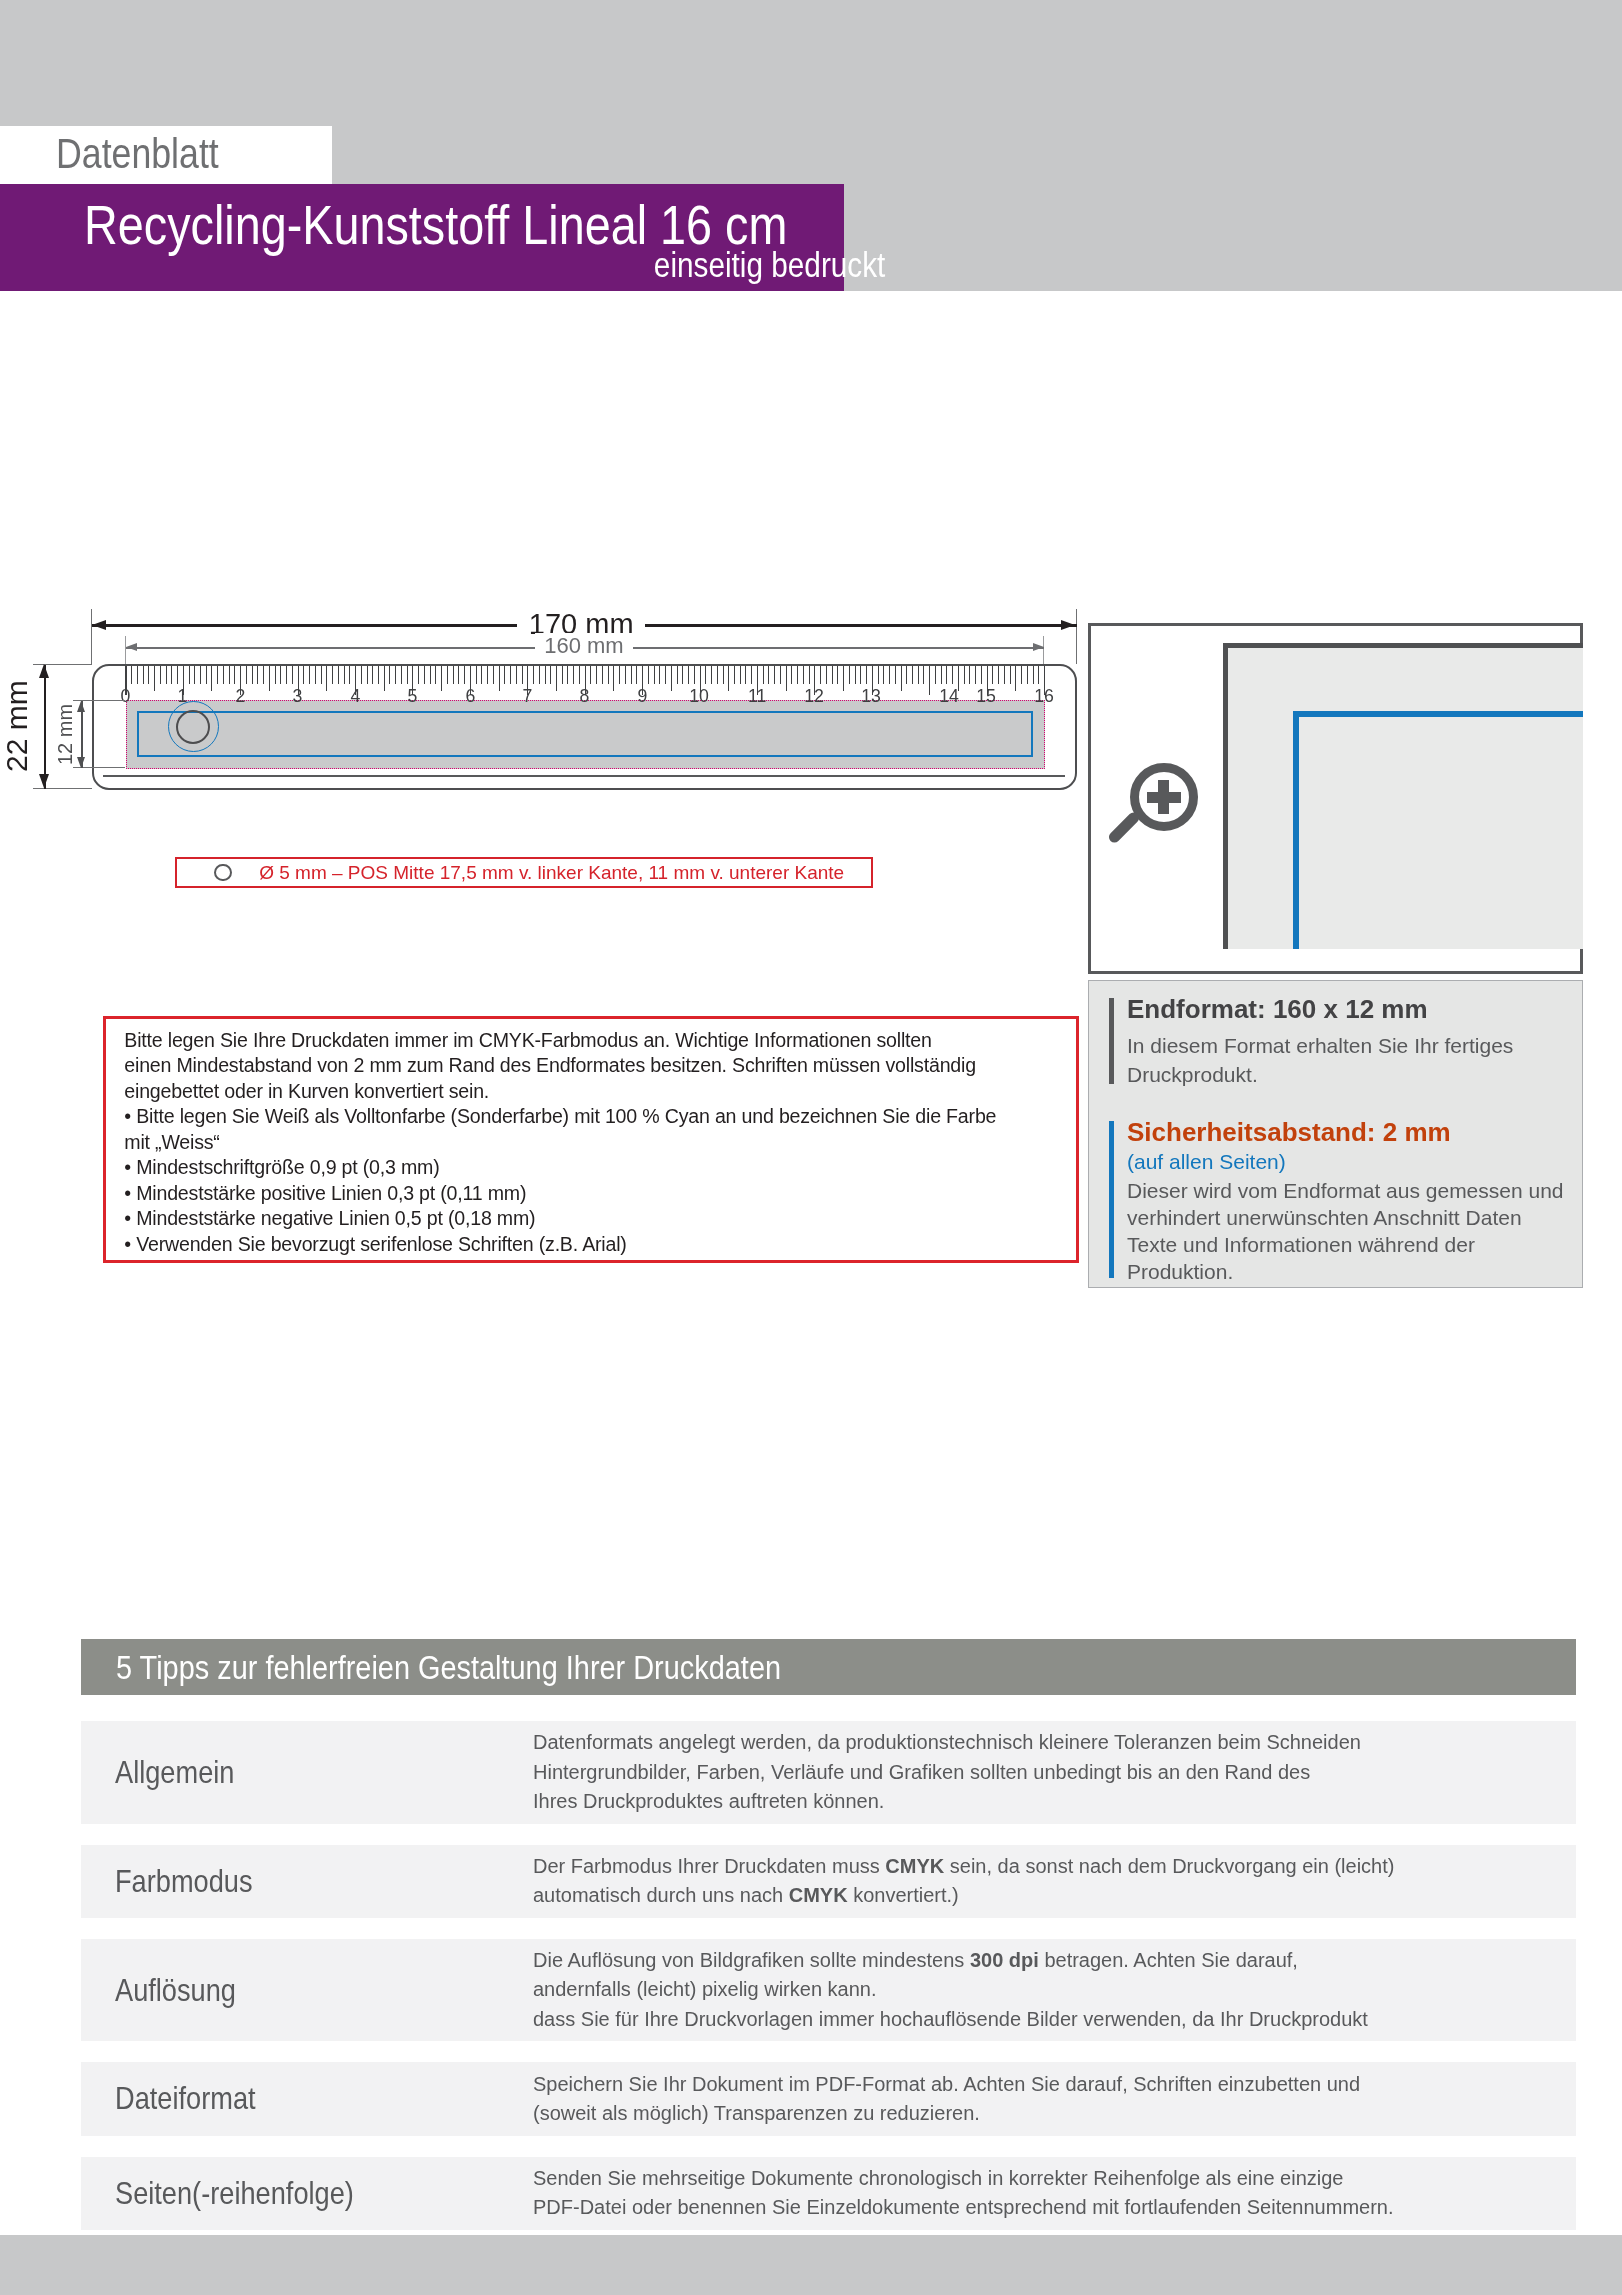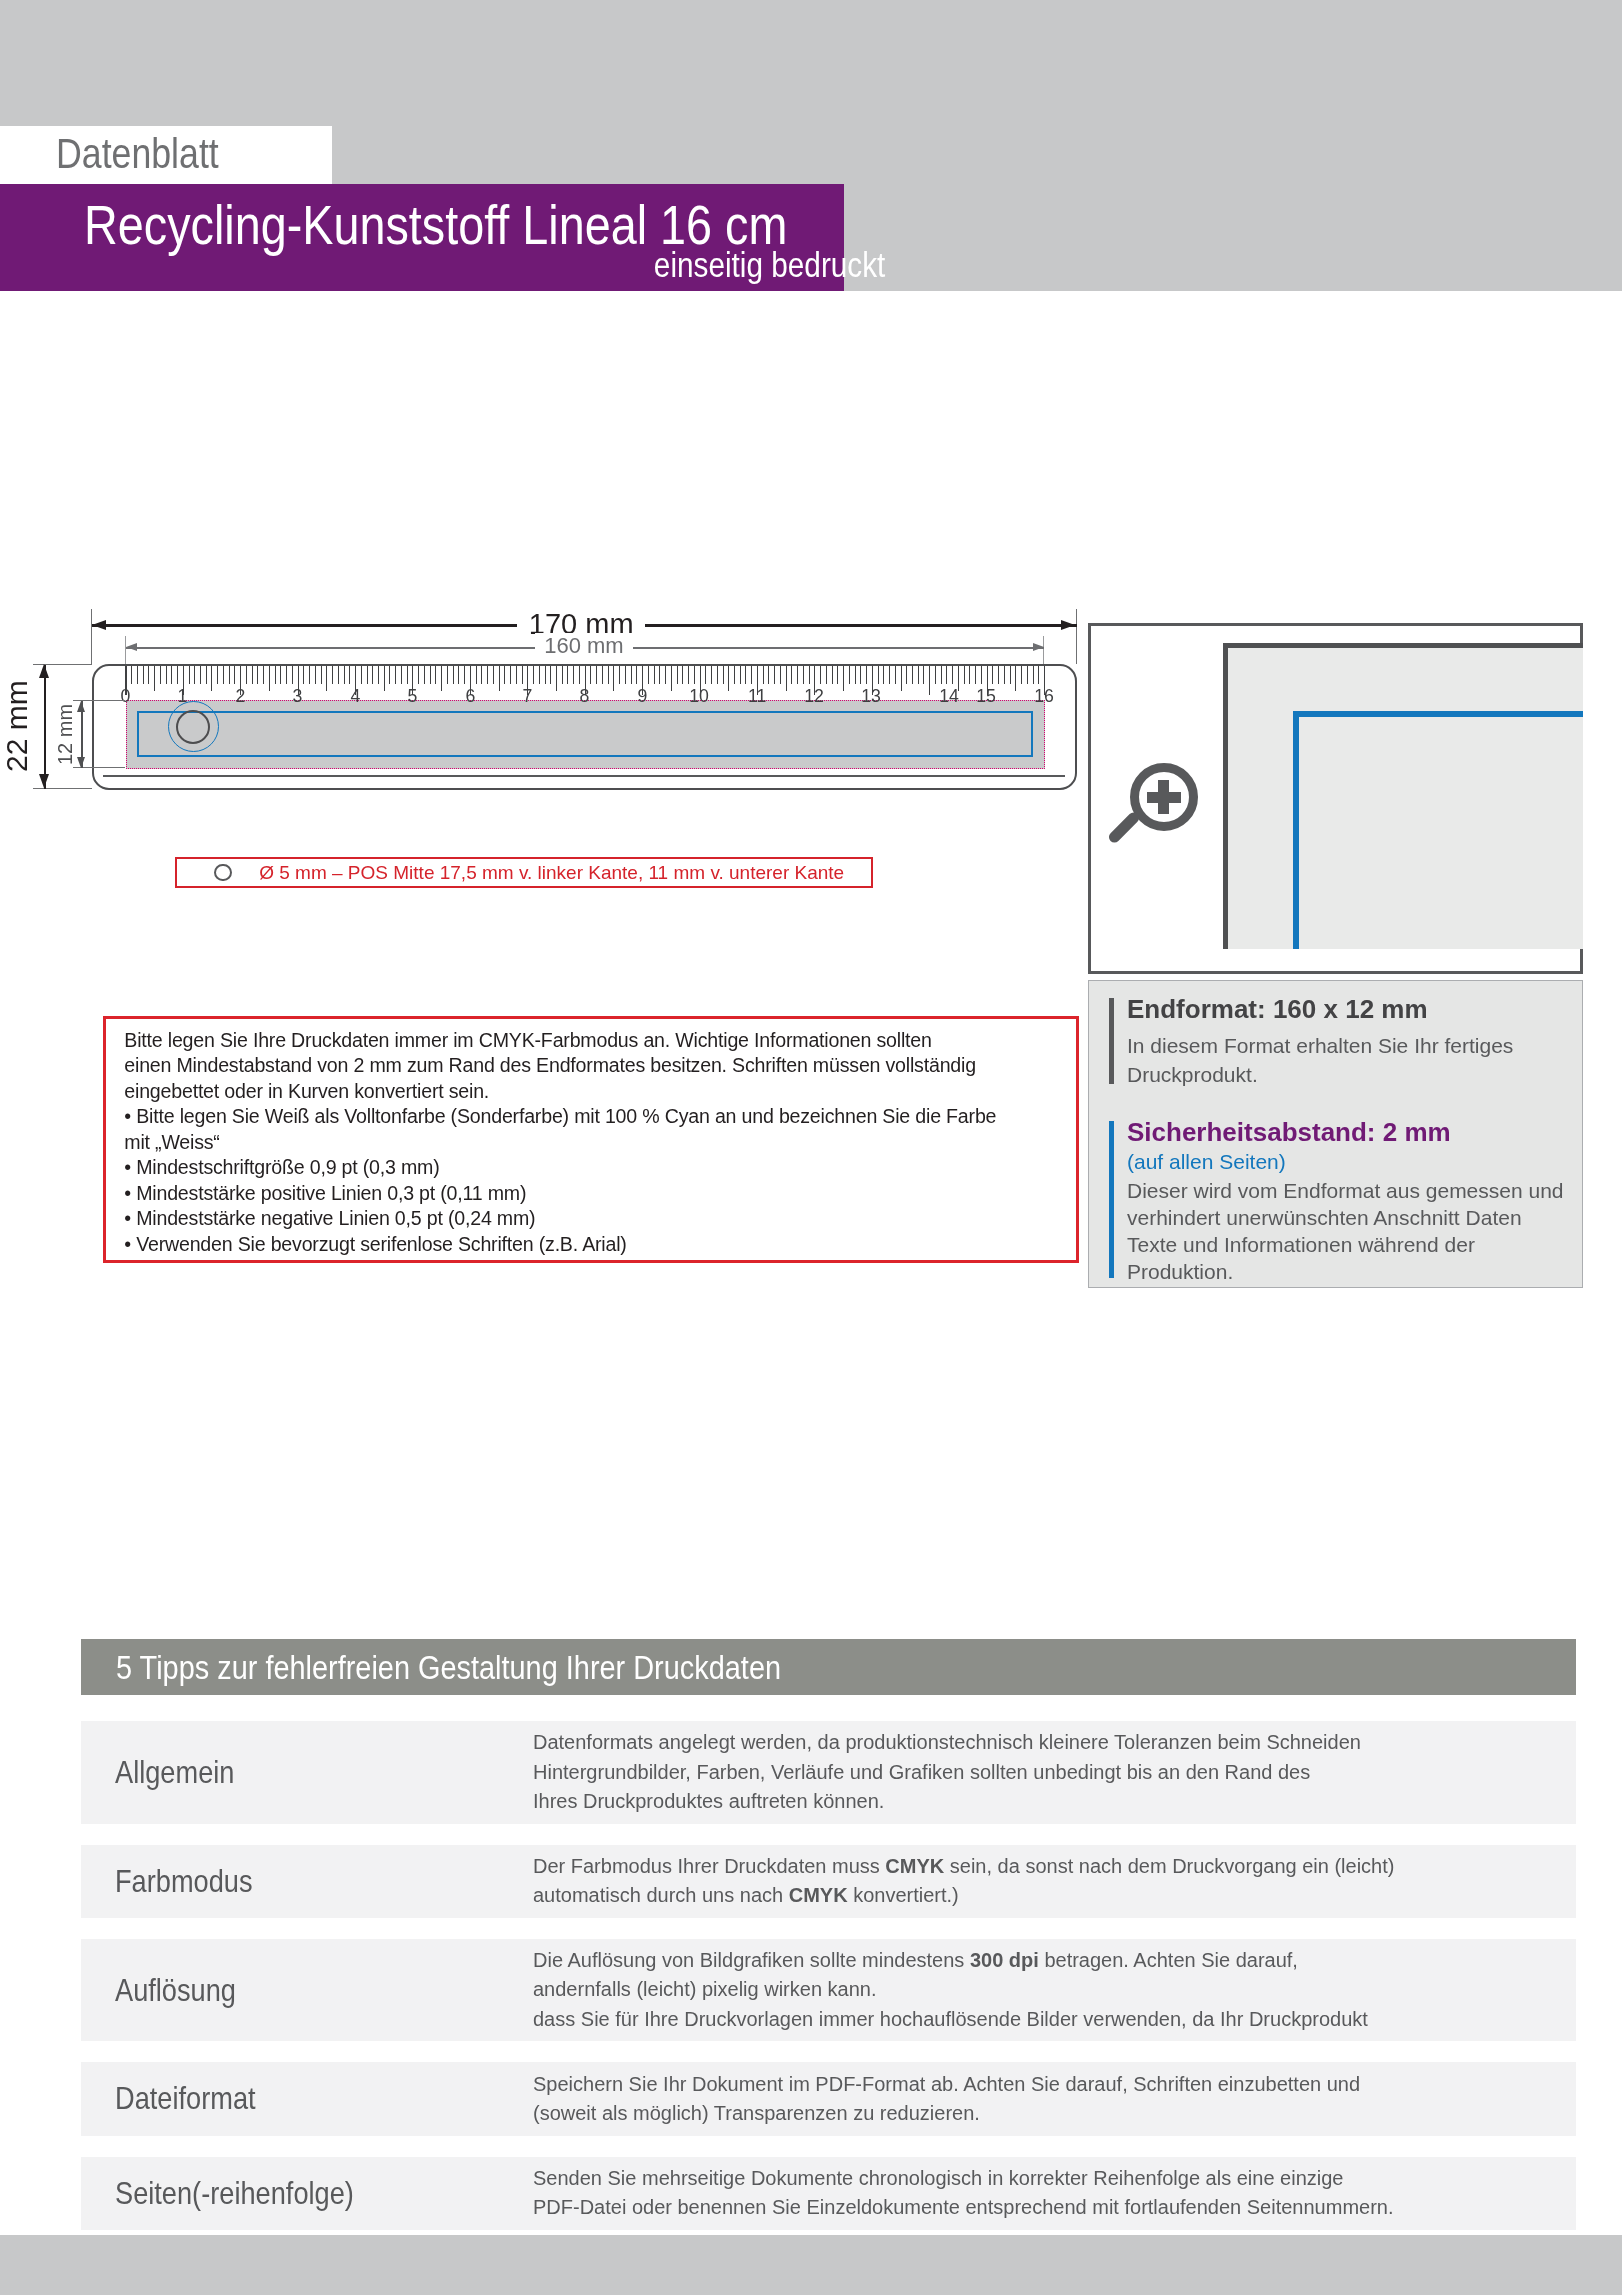--- a/index.html
+++ b/index.html
@@ -82,21 +82,21 @@
   .mag-ph    { position:absolute; left:56px;  top:166px; width:34px; height:10.5px; background:#58595b; }
   .mag-pv    { position:absolute; left:67px; top:154px; width:10.5px; height:34px; background:#58595b; }
   .mag-handle{ position:absolute; left:14.4px;  top:196px; width:38px; height:11px; background:#58595b; border-radius:5.9px; transform:rotate(-45deg); }
 
   
   .info-panel { left:1088px; top:980px; width:495px; height:308px; background:#e5e6e5; border:1.3px solid #abadb0; }
   .ef-bar  { position:absolute; left:19.6px; top:17px;  width:5.2px; height:86px; background:#58595b; }
   .ef-title{ position:absolute; left:38px; top:13px;  font-size:26px; font-weight:bold; color:#434345; }
   .ef-body { position:absolute; left:38px; top:50px;  font-size:21px; line-height:29px; color:#58595b; }
   .sa-bar  { position:absolute; left:19.6px; top:140px; width:5.2px; height:157px; background:#1377bd; }
-  .sa-title{ position:absolute; left:38px; top:136px; font-size:26px; font-weight:bold; color:#701a75; }
+  .sa-title{ position:absolute; left:38px; top:136px; font-size:26px; font-weight:bold; color:#c2410c; }
   .sa-sub  { position:absolute; left:38px; top:169px; font-size:21px; color:#1377bd; }
   .sa-body { position:absolute; left:38px; top:196px; font-size:21px; line-height:27px; color:#58595b; }
 
   
   .tips-bar { left:81px; top:1639px; width:1495px; height:56px; background:#8c8e89; }
   .tips-bar .t { position:absolute; left:35px; top:9.2px; font-size:34px; color:#ffffff; }
   .tips-rows { left:81px; top:1721px; width:1495px; }
   .tip-row { background:#f2f2f3; margin-bottom:21px; display:flex; align-items:center; padding:3.3px 0; }
   .tip-label { width:452px; flex:none; padding-left:34px; font-size:32px; color:#58595b; }
   .tip-body  { font-size:20px; line-height:29.4px; color:#58595b; padding:3.9px 0; }
@@ -343,21 +343,21 @@
   </div>
 
   <div class="abs red-box">
       <div class="tl"><span>Bitte legen Sie Ihre Druckdaten immer im CMYK-Farbmodus an. Wichtige Informationen sollten</span></div>
       <div class="tl"><span>einen Mindestabstand von 2 mm zum Rand des Endformates besitzen. Schriften müssen vollständig</span></div>
       <div class="tl"><span>eingebettet oder in Kurven konvertiert sein.</span></div>
       <div class="tl"><span>• Bitte legen Sie Weiß als Volltonfarbe (Sonderfarbe) mit 100 % Cyan an und bezeichnen Sie die Farbe</span></div>
       <div class="tl"><span>mit „Weiss“</span></div>
       <div class="tl"><span>• Mindestschriftgröße 0,9 pt (0,3 mm)</span></div>
       <div class="tl"><span>• Mindeststärke positive Linien 0,3 pt (0,11 mm)</span></div>
-      <div class="tl"><span>• Mindeststärke negative Linien 0,5 pt (0,24 mm)</span></div>
+      <div class="tl"><span>• Mindeststärke negative Linien 0,5 pt (0,18 mm)</span></div>
       <div class="tl"><span>• Verwenden Sie bevorzugt serifenlose Schriften (z.B. Arial)</span></div>
     </div>
 
   <div class="abs zoom-panel">
     <div class="sheet"></div>
     <div class="cut-h"></div>
     <div class="cut-v"></div>
     <div class="safe-h"></div>
     <div class="safe-v"></div>
     <div class="mag-ring"></div>

